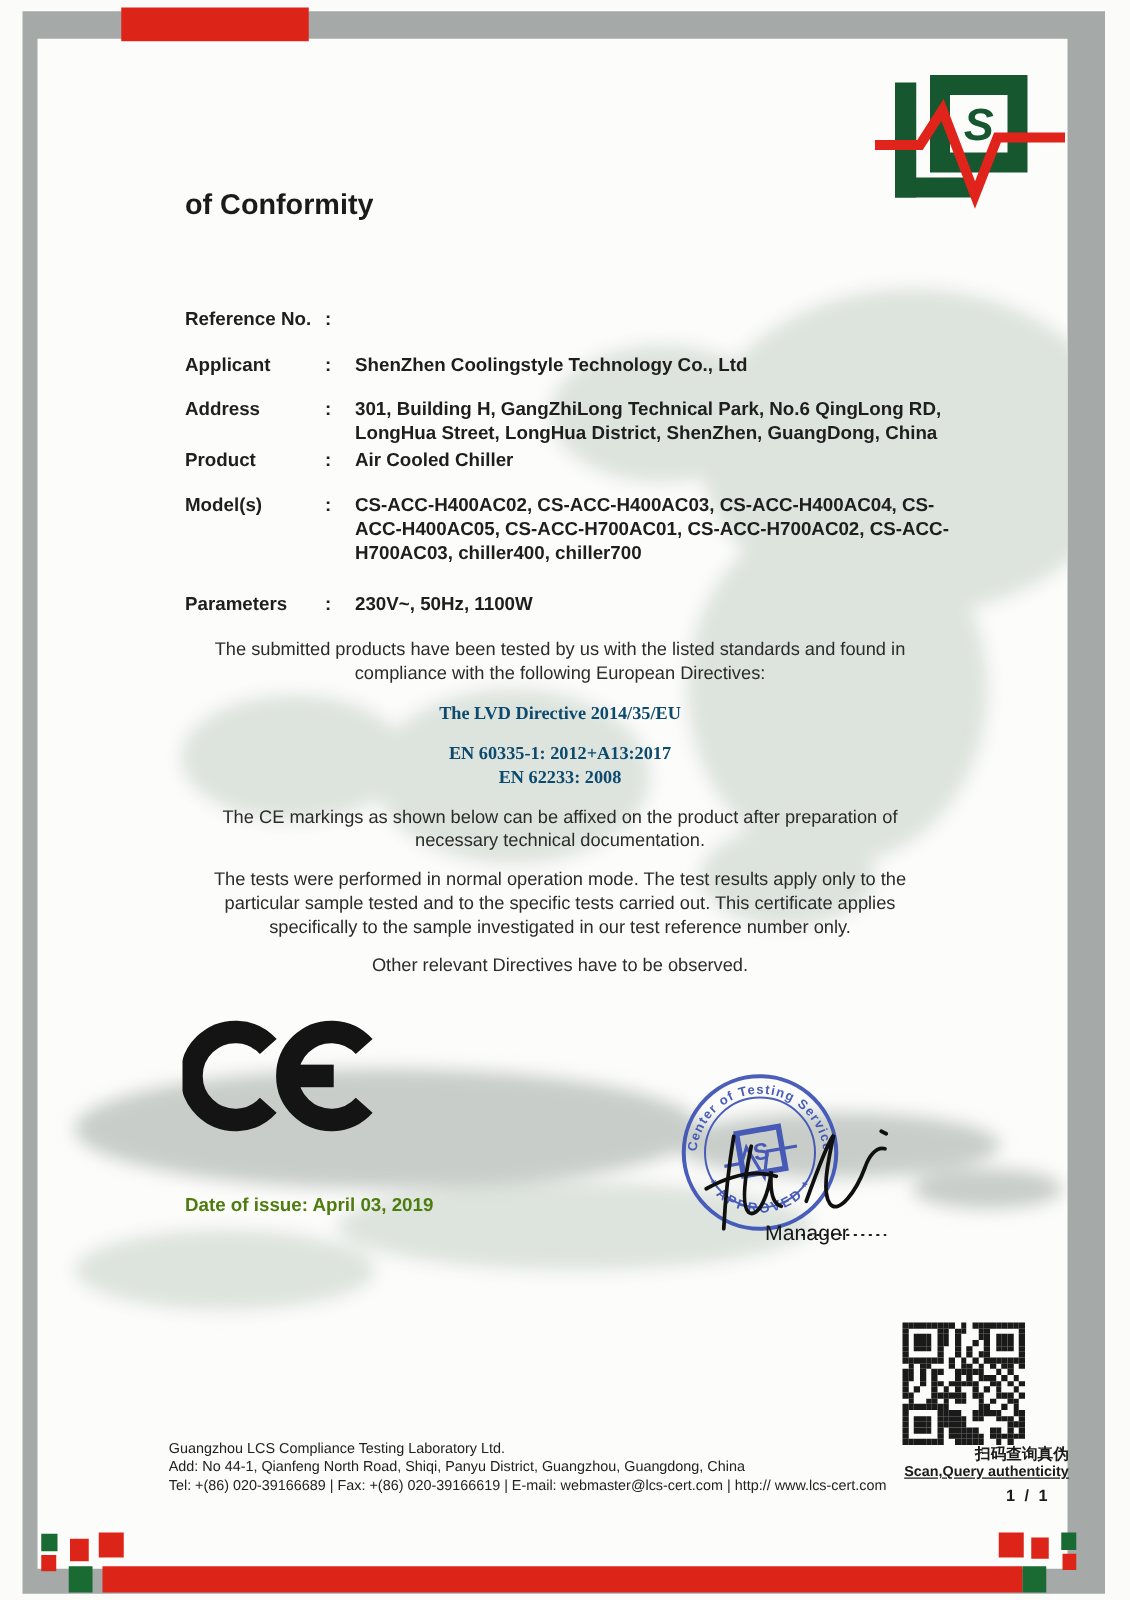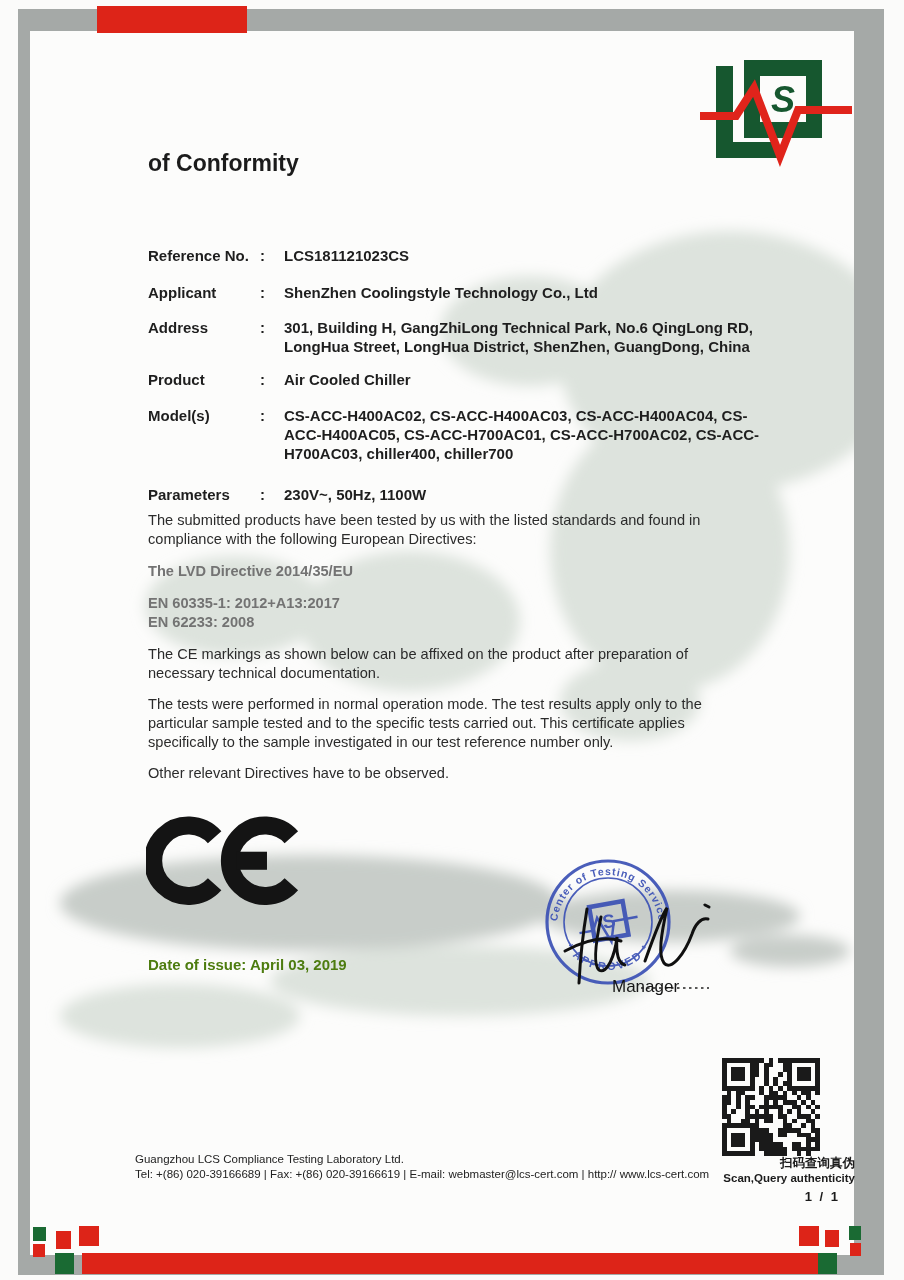--- a/index.html
+++ b/index.html
@@ -27,38 +27,38 @@
   #mB9{left:849px;top:1226px;width:12px;height:14px;}
   #mB10{left:850px;top:1243px;width:11px;height:13px;}
   
   .abs{position:absolute;}
   #lcsLogo{left:670px;top:29px;width:152px;height:120px;}
   #titleBlock{left:118px;top:115px;color:#1b1b1b;}
   #titleBlock .t1{font-size:36px;font-weight:bold;letter-spacing:.5px;line-height:38px;}
   #titleBlock .t2{font-size:23px;font-weight:bold;margin-top:5px;line-height:25px;}
   #fieldsBlock{left:118px;top:215px;width:640px;color:#1e1e1e;}
   .frow{display:grid;grid-template-columns:112px 24px 1fr;font-weight:bold;font-size:15px;line-height:19px;}
-  .mb18{margin-bottom:18px}.mb16{margin-bottom:16px}.mb14{margin-bottom:14px}
+  .mb18{margin-bottom:18px}.mb16{margin-bottom:16px}.mb14{margin-bottom:3px}
   .mb17{margin-bottom:17px}.mb22{margin-bottom:22px}
   .val{white-space:pre-line;}
   #bodyBlock{left:118px;top:480px;width:600px;font-size:14.6px;line-height:19px;color:#2b2b2b;}
-  #bodyBlock p{margin:0;white-space:pre-line;}
+  #bodyBlock p{margin:0;white-space:pre-line;text-align:center;}
   #bodyBlock .sp13{margin-bottom:13px}#bodyBlock .sp12{margin-bottom:12px}
-  #bodyBlock .bold{font-weight:bold;color:#737373;}
+  #bodyBlock .bold{font-weight:bold;color:#0c4a6e;font-family:Liberation Serif, serif;}
   #ceMark{left:116px;top:781px;}
   #dateLine{left:118px;top:925px;font-size:15px;font-weight:bold;color:#4d7c0f;}
   #stamp{left:512px;top:825px;width:132px;height:132px;opacity:.92;}
   #signature{left:523px;top:862px;width:190px;height:110px;}
   #managerLabel{left:582px;top:946px;font-size:17px;color:#161616;text-align:right;}
   #qr{left:692px;top:1027px;width:98px;height:98px;display:grid;grid-template-columns:repeat(21,1fr);grid-auto-rows:1fr;}
   #qr i{display:block;}
   #qr i.q{background:#1a1a1a;}
   #qrCaption{left:625px;top:1124px;width:200px;text-align:right;color:#1b1b1b;}
   #qrCaption .cn{font-size:12.5px;font-weight:bold;line-height:16px;}
-  #qrCaption .en{font-size:11.5px;font-weight:bold;line-height:15px;}
+  #qrCaption .en{font-size:11.5px;font-weight:bold;line-height:15px;text-decoration:underline;}
   #qrCaption .pg{font-size:13px;font-weight:bold;letter-spacing:2px;margin-top:3px;transform:translateX(-15px);}
   #footerBlock{left:105px;top:1121px;font-size:11.5px;line-height:15px;color:#222;}
   #footerBlock div{white-space:nowrap;}
 </style>
 </head>
 <body>
 
 <div id="canvas">
   <div id="grayFrame"></div>
 
@@ -100,21 +100,20 @@
     </svg>
 
     <div id="titleBlock" class="abs">
       <div class="t2">of Conformity</div>
     </div>
 
     <div id="fieldsBlock" class="abs">
       <div class="frow mb18">
         <span>Reference No.</span>
         <span>:</span>
-        <span class="val">LCS181121023CS</span>
       </div>
       <div class="frow mb16">
         <span>Applicant</span>
         <span>:</span>
         <span class="val">ShenZhen Coolingstyle Technology Co., Ltd</span>
       </div>
       <div class="frow mb14">
         <span>Address</span>
         <span>:</span>
         <span class="val">301, Building H, GangZhiLong Technical Park, No.6 QingLong RD,
@@ -641,20 +640,21 @@
         <i></i>
       </div>
     <div id="qrCaption" class="abs">
       <div class="cn">扫码查询真伪</div>
       <div class="en">Scan,Query authenticity</div>
       <div class="pg">1 / 1</div>
     </div>
 
     <div id="footerBlock" class="abs">
       <div>Guangzhou LCS Compliance Testing Laboratory Ltd.</div>
+      <div>Add: No 44-1, Qianfeng North Road, Shiqi, Panyu District, Guangzhou, Guangdong, China</div>
       <div>Tel: +(86) 020-39166689  |  Fax: +(86) 020-39166619   |  E-mail: webmaster@lcs-cert.com  |  http:// www.lcs-cert.com</div>
     </div>
   </div>
 
   <div id="mTop" class="mark red"></div>
   <div id="mB1" class="mark grn"></div>
   <div id="mB2" class="mark red"></div>
   <div id="mB3" class="mark red"></div>
   <div id="mB4" class="mark red"></div>
   <div id="mB5" class="mark grn"></div>

